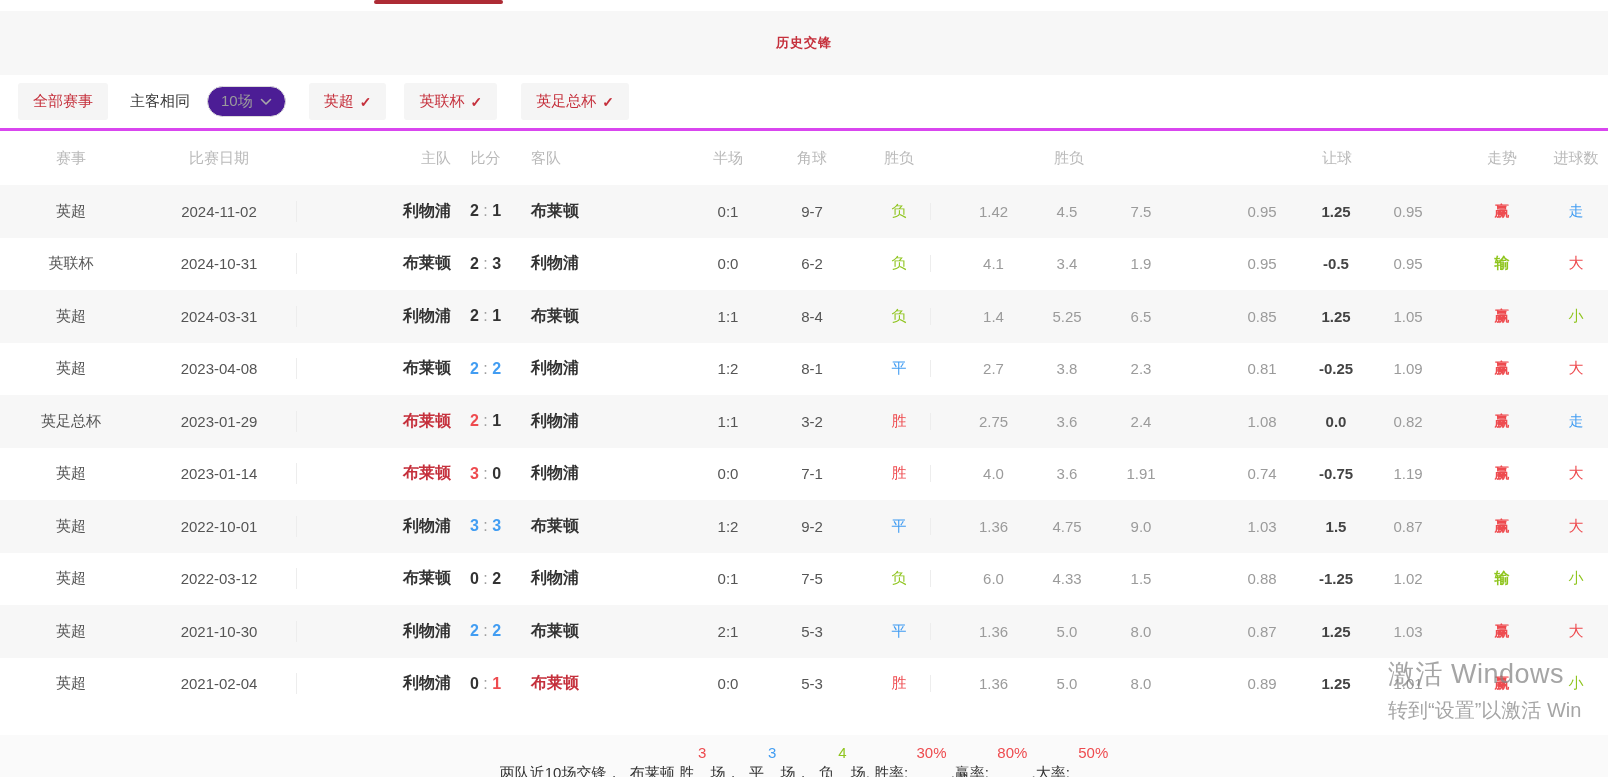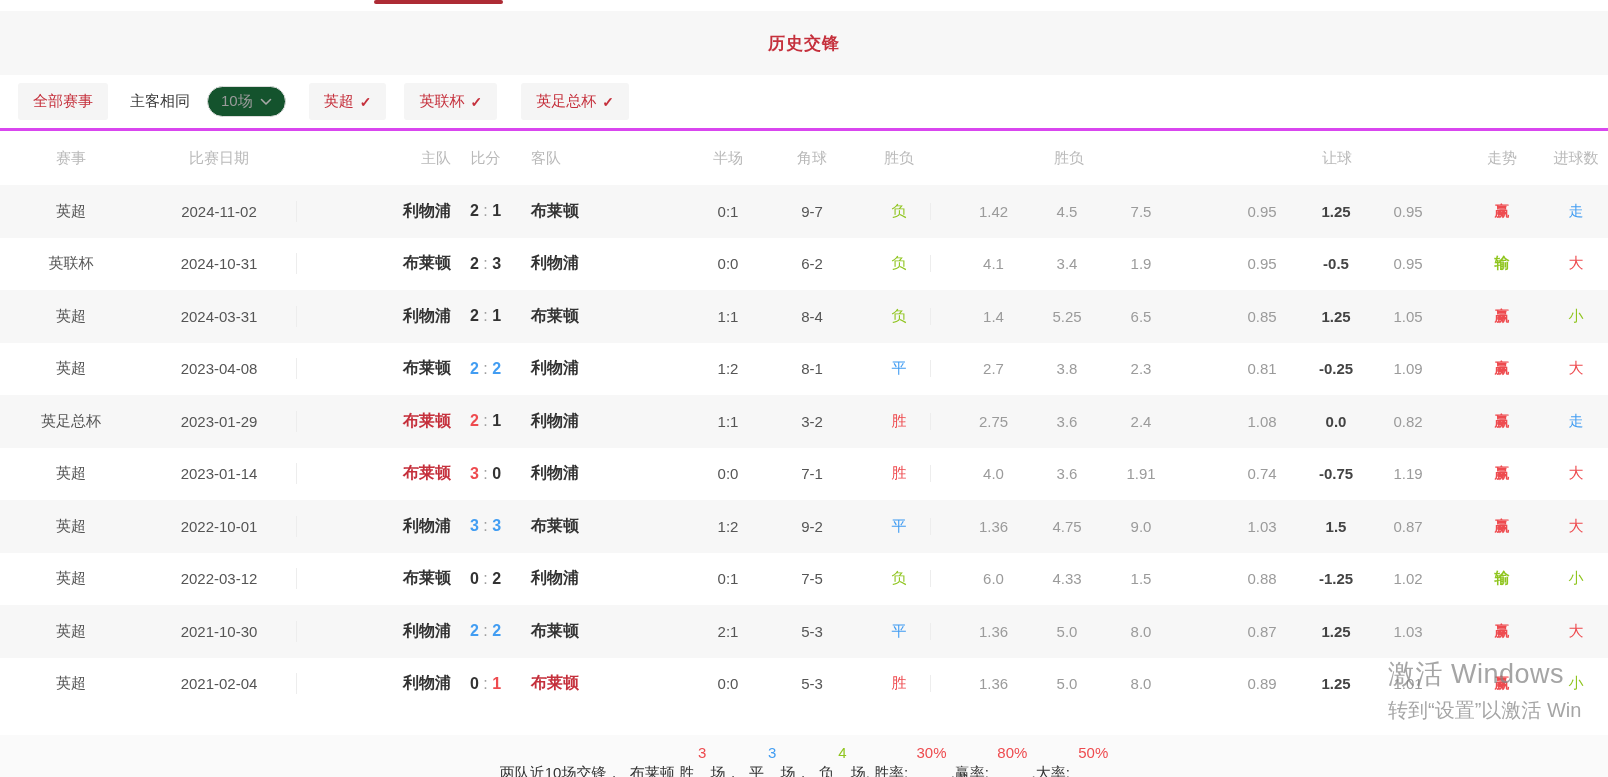--- a/index.html
+++ b/index.html
@@ -27,38 +27,38 @@
     color:var(--text-dark);
   }
   
   .top-strip{position:relative;height:11px;background:#fff;}
   .tab-underline{position:absolute;top:0;left:374px;width:129px;height:4px;background:#ad2b35;border-radius:2px;}
   
   .title-band{
     height:64px;background:var(--band-bg);
     display:flex;align-items:center;justify-content:center;
   }
-  .title-band .title{font-size:17px;font-weight:700;color:var(--accent-red);letter-spacing:1px;}
+  .title-band .title{font-size:13px;font-weight:700;color:var(--accent-red);letter-spacing:1px;}
   
   .filter-bar{
     height:56px;background:#fff;border-bottom:3px solid #d946ef;
     display:flex;align-items:center;padding-left:18px;font-size:15px;
   }
   .chip{
     display:inline-flex;align-items:center;gap:6px;
     background:var(--chip-bg);border:none;border-radius:3px;
     padding:9px 15px;font-size:15px;color:var(--accent-red);
     font-family:inherit;cursor:pointer;
   }
   .chip .check{color:var(--accent-red);font-weight:700;font-size:14px;}
   .plain-toggle{color:#3a3a3a;margin-left:22px;cursor:pointer;}
   .count-pill{
     display:inline-flex;align-items:center;gap:7px;margin-left:17px;
     border:1px solid #dcdcdc;border-radius:16px;padding:5px 13px;
-    color:var(--text-gray);background:#14532d;font-size:15px;font-family:inherit;cursor:pointer;
+    color:var(--text-gray);background:#4c1d95;font-size:15px;font-family:inherit;cursor:pointer;
   }
   .count-pill svg{display:block;}
   .league-chips{display:inline-flex;margin-left:23px;gap:0;}
   .league-chips .chip{margin-right:0;}
   .league-chips .chip:nth-child(1){margin-right:18px;}
   .league-chips .chip:nth-child(2){margin-right:24px;}
   
   .grid-row{
     display:grid;
     grid-template-columns:142px 154px 155px 69px 180px 56px 112px 62px 100px 74px 74px 122px 72px 72px 100px 64px;

